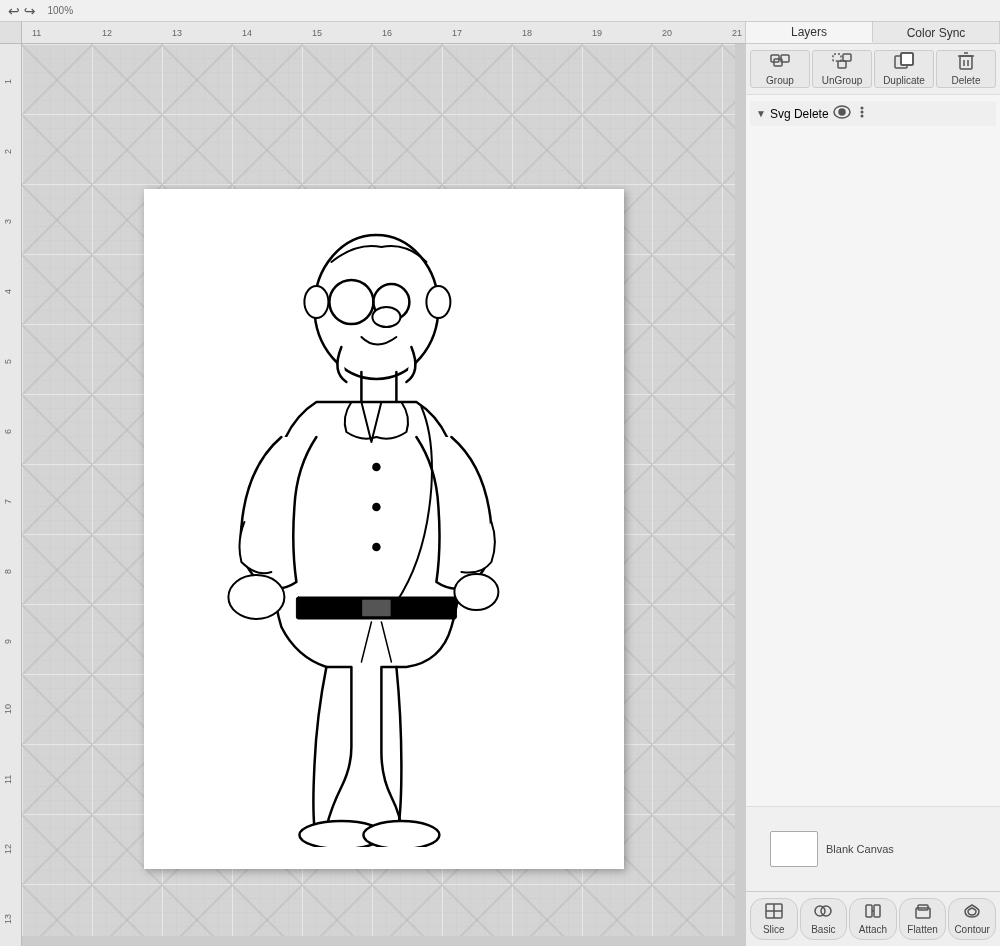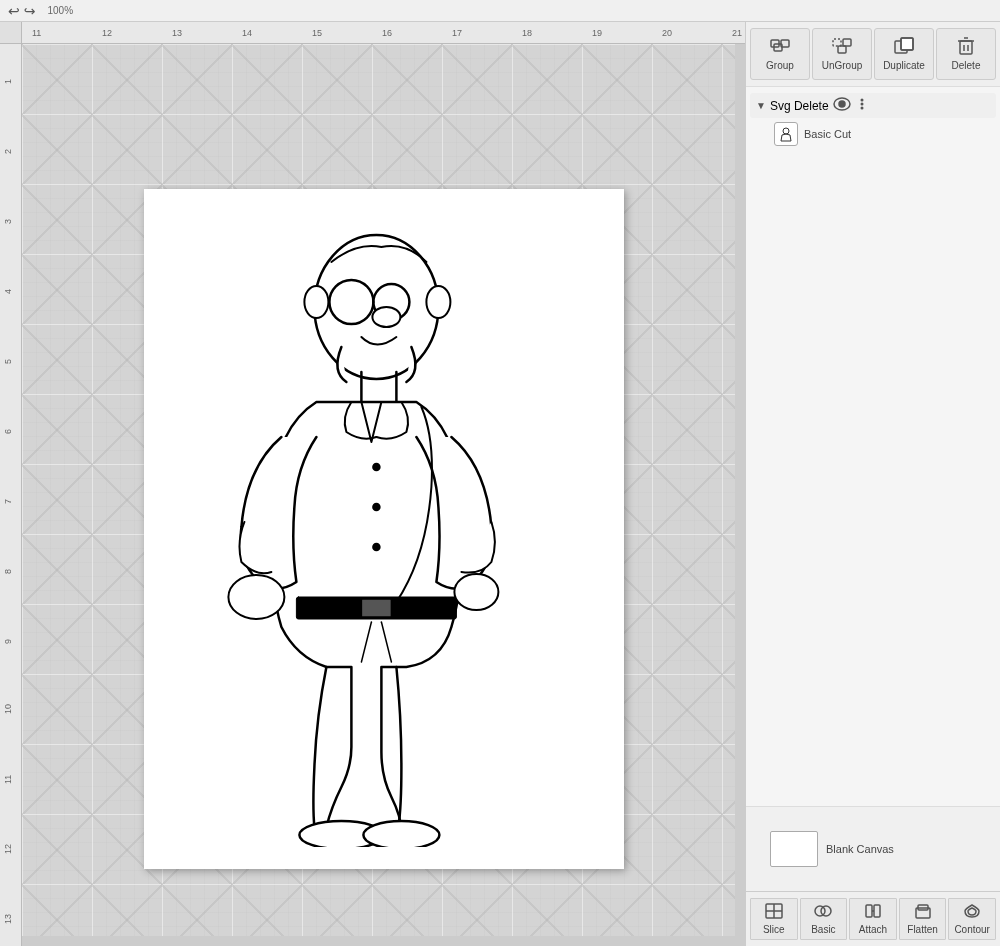--- a/index.html
+++ b/index.html
@@ -179,21 +179,21 @@
       gap: 2px;
       border-bottom: 1px solid #ddd;
       background: #efefef;
     }
     .action-btn {
       flex: 1;
       display: flex;
       flex-direction: column;
       align-items: center;
       justify-content: center;
-      padding: 8px 2px;
+      padding: 1px 2px;
       background: #e8e8e8;
       border: 1px solid #ccc;
       border-radius: 3px;
       cursor: pointer;
       font-size: 10px;
       color: #444;
       gap: 2px;
     }
     .action-btn .icon-area {
       font-size: 16px;
@@ -288,21 +288,21 @@
     }
     .bottom-action-btn {
       flex: 1;
       display: flex;
       flex-direction: column;
       align-items: center;
       justify-content: center;
       padding: 4px 2px;
       background: #e8e8e8;
       border: 1px solid #ccc;
-      border-radius: 1px;
+      border-radius: 13px;
       cursor: pointer;
       font-size: 10px;
       color: #444;
       gap: 2px;
     }
     .bottom-action-btn .icon-area {
       font-size: 14px;
     }
 
     
@@ -446,20 +446,28 @@
         <path d="M195 415 L205 455" stroke="black" stroke-width="1.5" fill="none"></path>
       </svg>
     </div>
 
     <div class="scrollbar-v"></div>
     <div class="scrollbar-h"></div>
   </div>
 
   <div class="right-panel">
 
+    <div class="tabs-row">
+      <div class="tab active">
+        <span>Layers</span>
+      </div>
+      <div class="tab">
+        <span>Color Sync</span>
+      </div>
+    </div>
 
     <div class="actions-row">
       <button class="action-btn">
         <span class="icon-area">
           <svg width="20" height="18" viewBox="0 0 20 18" fill="none" stroke="#555" stroke-width="1.5">
             <rect x="1" y="3" width="8" height="7" rx="1"></rect>
             <rect x="4" y="7" width="8" height="7" rx="1"></rect>
             <rect x="11" y="3" width="8" height="7" rx="1"></rect>
           </svg>
         </span>
@@ -512,29 +520,20 @@
           </span>
           <span class="layer-more-btn">
             <svg width="14" height="14" viewBox="0 0 14 14" fill="#555">
               <circle cx="7" cy="3" r="1.5"></circle>
               <circle cx="7" cy="7" r="1.5"></circle>
               <circle cx="7" cy="11" r="1.5"></circle>
             </svg>
           </span>
         </div>
 
-        <div class="layer-item">
-          <div class="layer-item-icon">
-            <svg width="18" height="18" viewBox="0 0 18 18" fill="none" stroke="#333" stroke-width="1">
-              <circle cx="9" cy="6" r="3"></circle>
-              <path d="M5 10 Q9 8 13 10 L14 16 L4 16 Z"></path>
-            </svg>
-          </div>
-          <span class="layer-item-label">Basic Cut</span>
-        </div>
       </div>
     </div>
 
     <div class="bottom-canvas-section">
       <div class="blank-canvas-thumb"></div>
       <span class="blank-canvas-label">Blank Canvas</span>
     </div>
 
     <div class="bottom-actions">
       <button class="bottom-action-btn">

